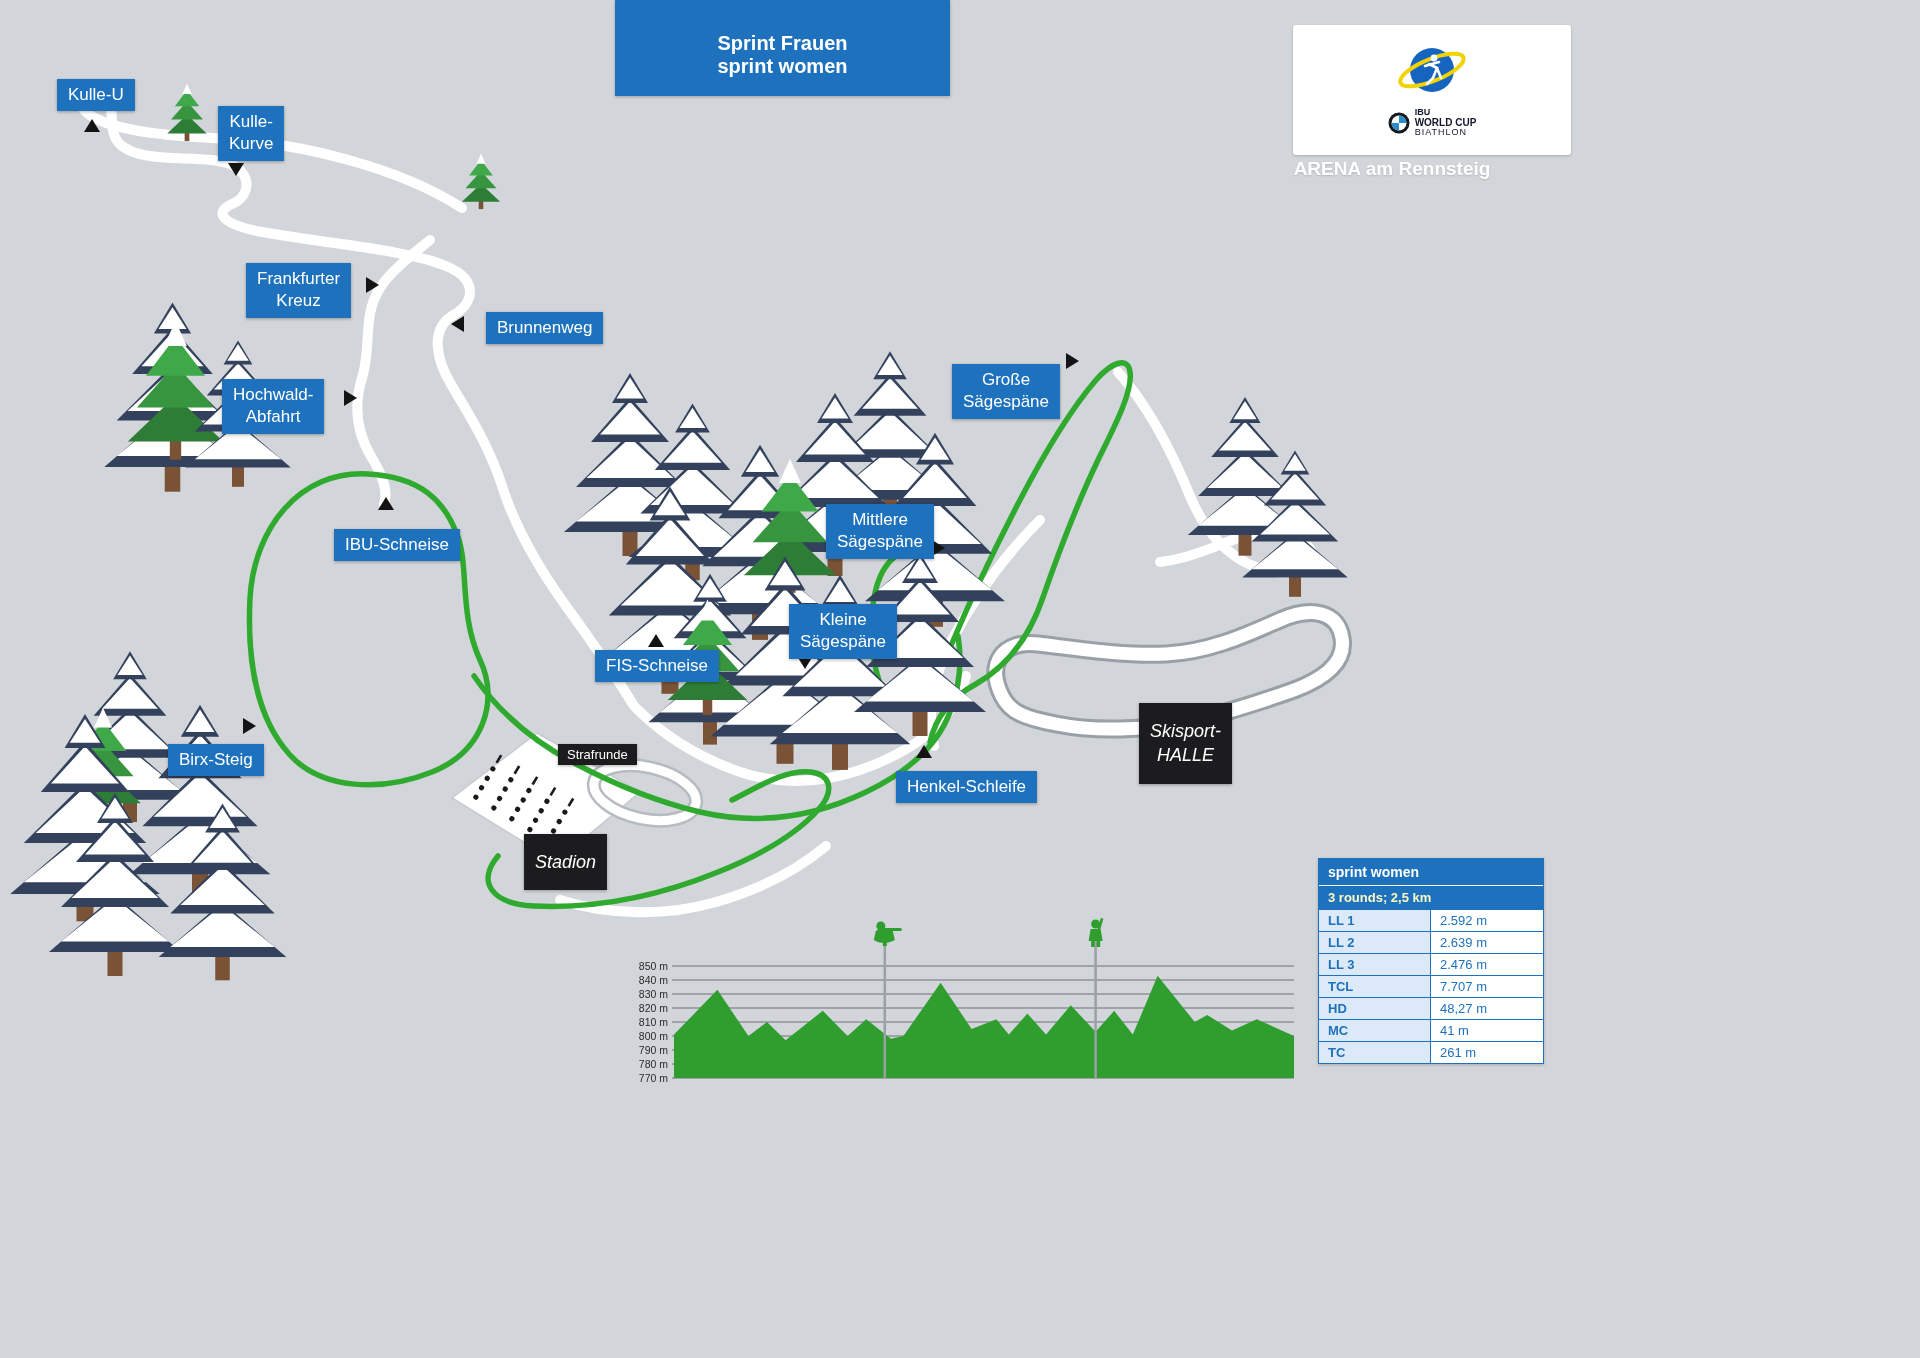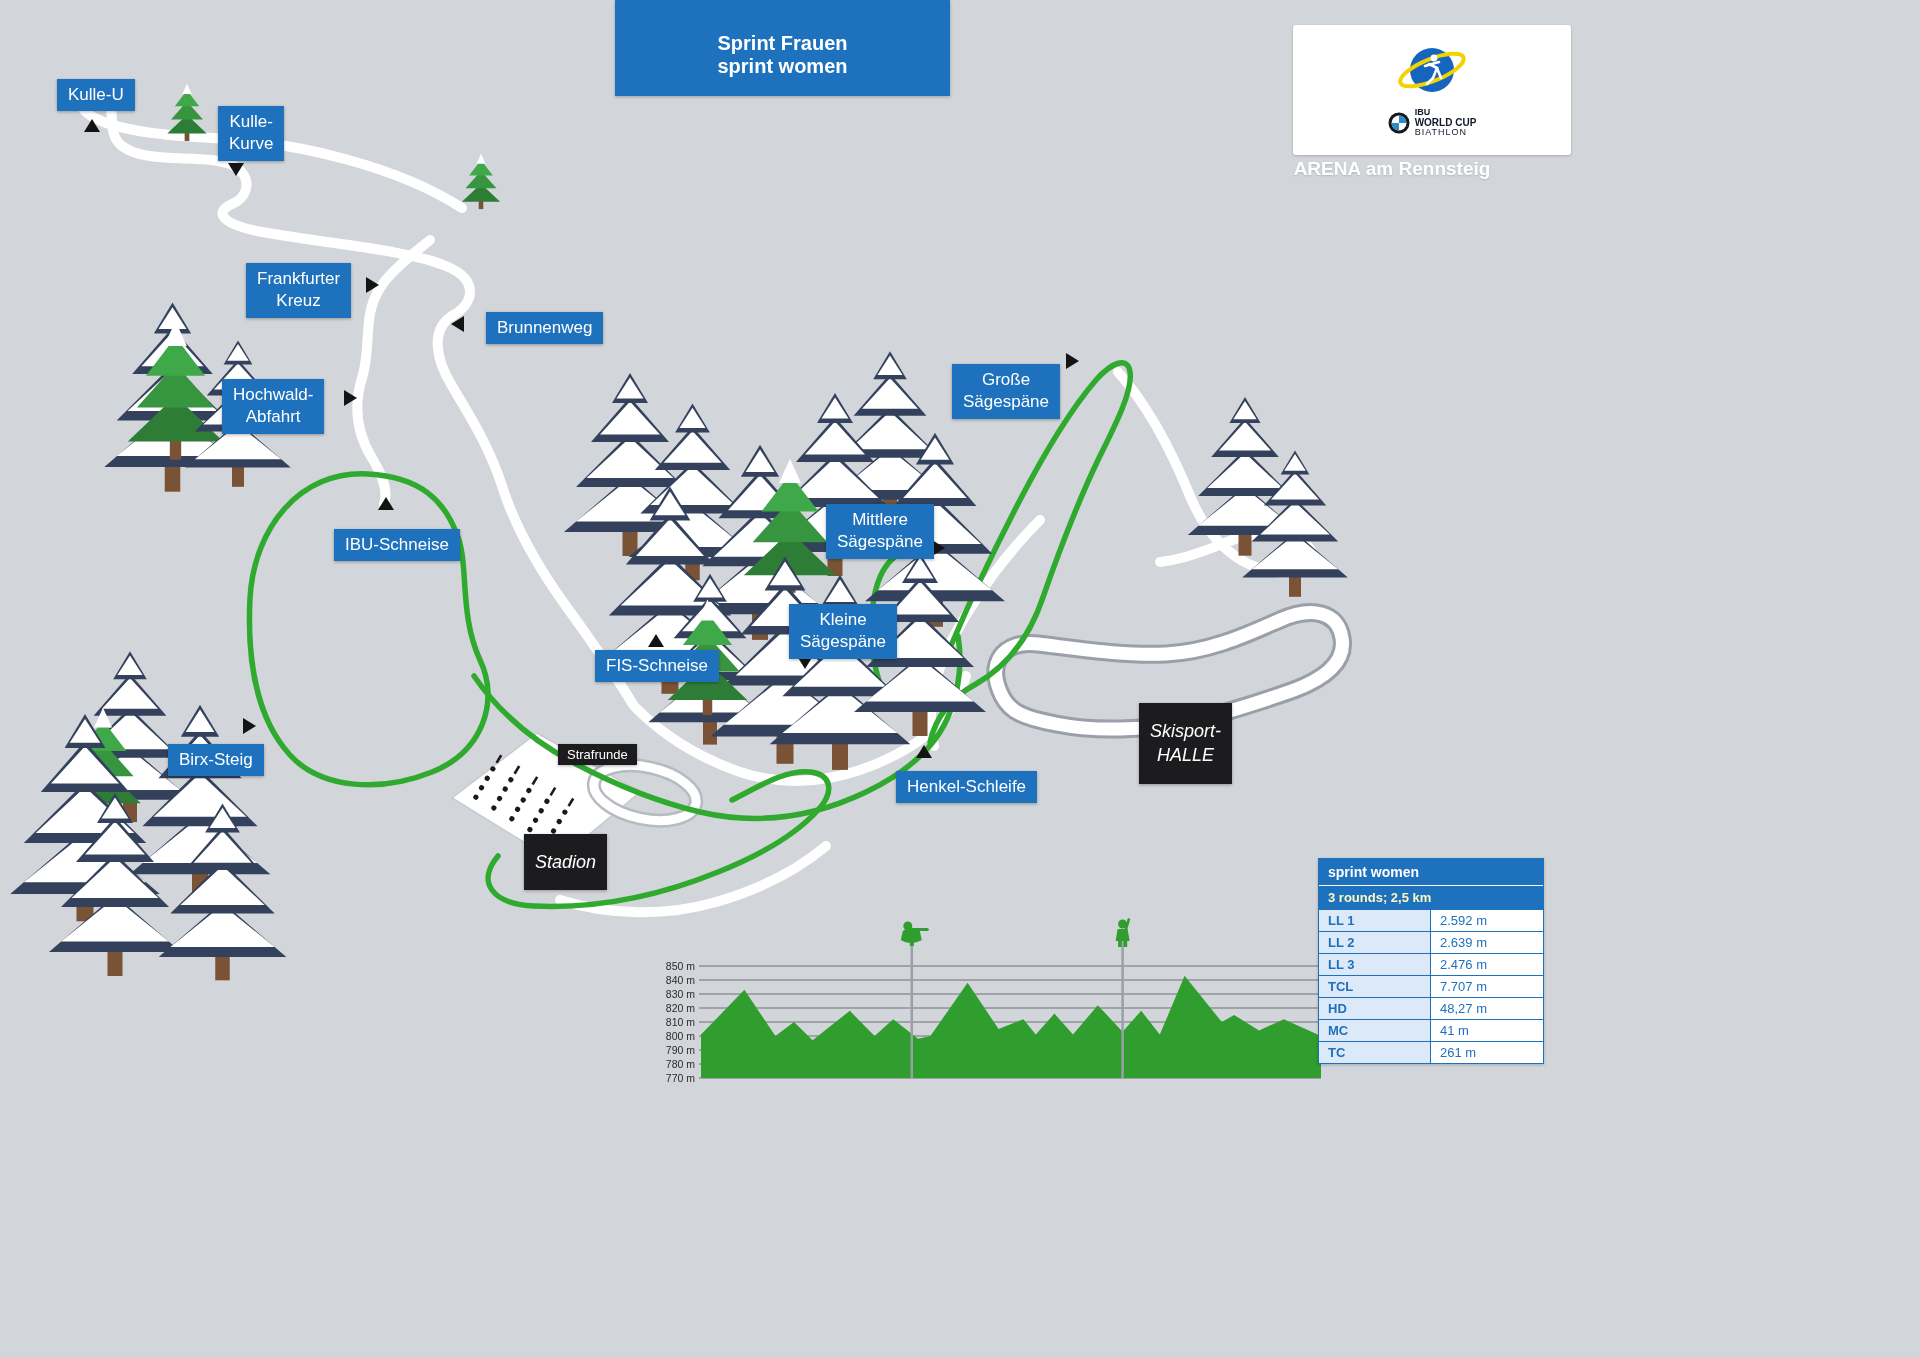--- a/index.html
+++ b/index.html
@@ -46,21 +46,21 @@
   .ibu-lines span:nth-child(1){font-size:9px;font-weight:bold;}
   .ibu-lines span:nth-child(2){font-size:10px;font-weight:bold;}
   .ibu-lines span:nth-child(3){font-size:9px;letter-spacing:1px;}
   .oberhof-word{font-size:18px;font-weight:bold;color:#15161a;letter-spacing:1px;}
   .arena-text{
     position:absolute;left:1253px;top:158px;width:278px;text-align:center;
     color:#fff;font-weight:bold;font-size:19px;z-index:40;text-shadow:0 1px 2px rgba(0,0,0,.15);
   }
 
   
-  .elevation{position:absolute;left:636px;top:918px;z-index:20;margin-left:27px;}
+  .elevation{position:absolute;left:636px;top:918px;z-index:20;}
 
   
   .stats{position:absolute;left:1318px;top:858px;width:224px;background:#fff;border:1px solid #1d71bd;z-index:40;font-size:13px;box-shadow:0 1px 3px rgba(0,0,0,.2);}
   .stats-header{background:#1d71bd;color:#fff;font-weight:bold;font-size:14px;padding:5px 9px;}
   .stats-subheader{background:#1d71bd;color:#fef9c3;font-weight:bold;font-size:13px;padding:4px 9px;border-top:1px solid #fff;}
   .stat-row{display:grid;grid-template-columns:112px 1fr;border-top:1px solid #1d71bd;}
   .stat-label{background:#dce9f8;color:#1d71bd;font-weight:bold;padding:3px 9px;border-right:1px solid #1d71bd;}
   .stat-value{color:#1d71bd;padding:3px 9px;background:#fff;}
 </style>
 </head>

